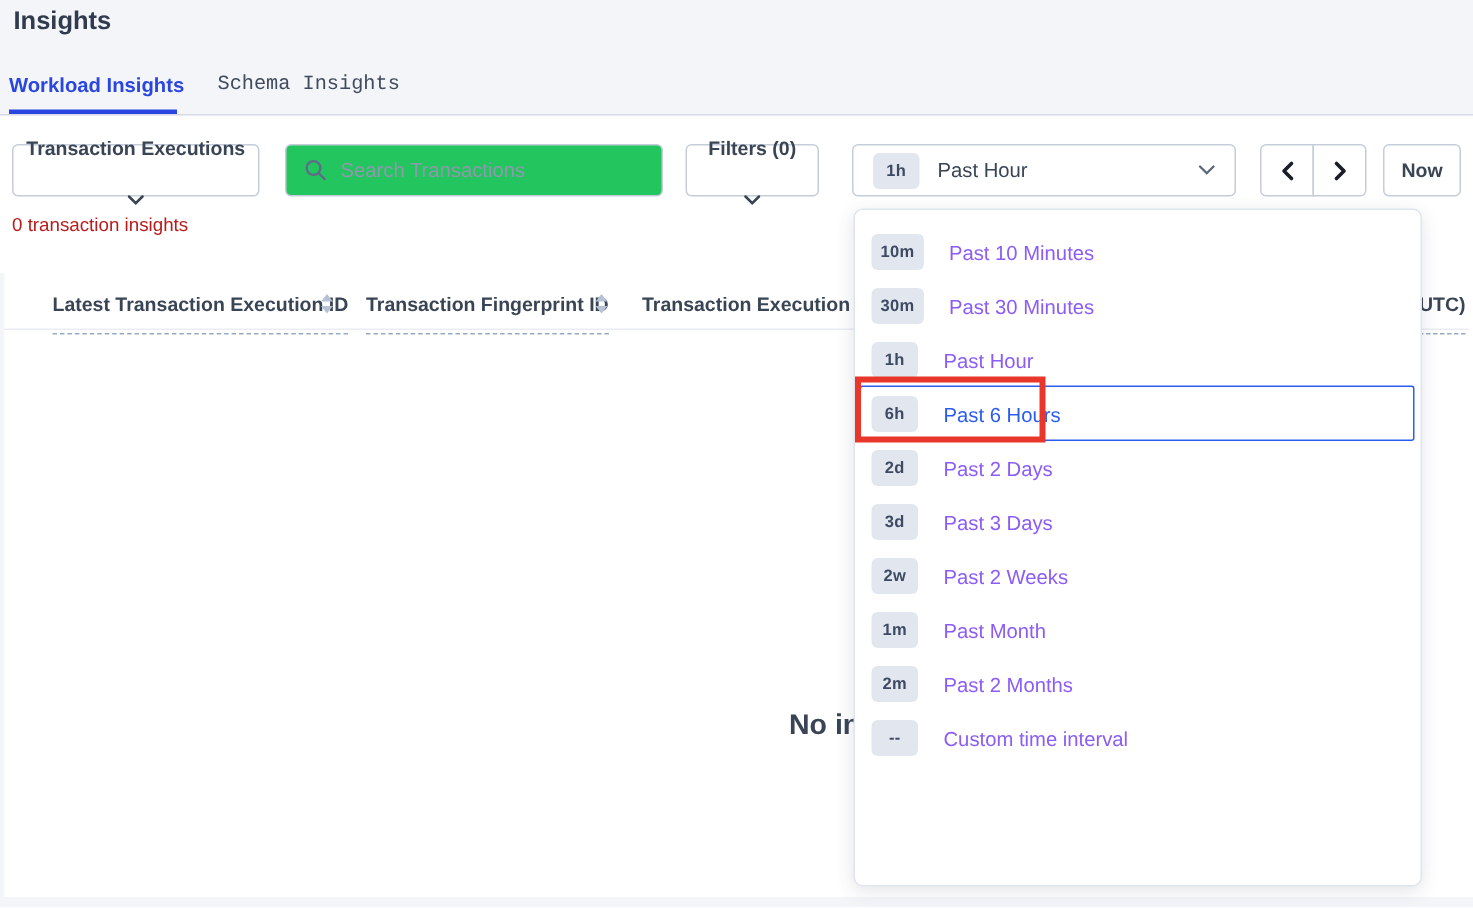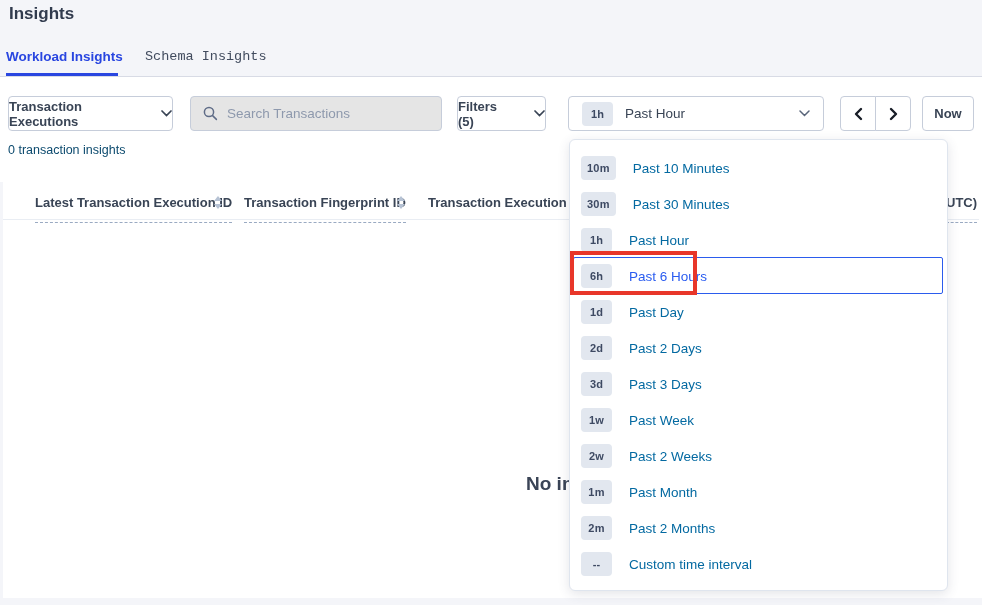--- a/index.html
+++ b/index.html
@@ -12,24 +12,24 @@
   .page-title { position:absolute; left:9px; top:4px; font-size:17px; font-weight:700; color:#313b4e; }
   .tab { position:absolute; top:49px; font-size:13.5px; font-weight:600; cursor:pointer; }
   .tab-workload { left:6px; color:#2946e0; }
   .tab-schema { left:145px; color:#414b5e; font-weight:500;font-family:Liberation Mono, monospace; }
   .tab-underline { position:absolute; left:6px; top:73px; width:112px; height:3px; background:#2946e0; }
   .header-divider { position:absolute; left:0; top:76px; width:982px; height:1px; background:#d8dbe5; }
 
   
   .btn { position:absolute; top:96px; height:35px; background:#fff; border:1px solid #c6cdda;
          border-radius:4px; display:flex; align-items:center; justify-content:center; gap:24px;
-         font-size:13px; font-weight:700; color:#394455; cursor:pointer; }
+         font-size:13px; font-weight:700; color:#394455; cursor:pointer;flex-direction:column; }
   .btn-type { left:8px; width:165px; }
   .btn-filters { left:457px; width:89px; }
-  .search-wrap { position:absolute; left:190px; top:96px; width:252px; height:35px; background:#e5e5e5;
+  .search-wrap { position:absolute; left:190px; top:96px; width:252px; height:35px; background:#22c55e;
                  border:1px solid #c6cdda; border-radius:4px; display:flex; align-items:center; padding-left:12px; gap:9px; }
   .search-wrap input { border:none; outline:none; flex:1; font-size:13.5px; font-family:"Liberation Sans", sans-serif; color:#394455; background:transparent; }
   .search-wrap input::placeholder { color:#8e99ad; }
 
   .time-trigger { position:absolute; left:568px; top:96px; width:256px; height:35px; background:#fff;
                   border:1px solid #c6cdda; border-radius:4px; display:flex; align-items:center;
                   padding:0 13px; gap:12px; cursor:pointer; }
   .time-trigger .trigger-label { font-size:13.5px; color:#394455; font-weight:400; }
   .time-trigger .caret { position:absolute; right:13px; }
 
@@ -37,21 +37,21 @@
            padding:0 6px; background:#e2e7ef; border-radius:4px; font-size:11px; font-weight:700;
            color:#3e4a63; letter-spacing:.2px; }
 
   .nav-group { position:absolute; left:840px; top:96px; display:flex; }
   .nav-btn { width:36px; height:35px; background:#fff; border:1px solid #c6cdda; display:flex;
              align-items:center; justify-content:center; cursor:pointer; }
   .nav-prev { border-radius:4px 0 0 4px; }
   .nav-next { border-radius:0 4px 4px 0; margin-left:-1px; }
   .btn-now { left:922px; width:52px; }
 
-  .status-line { position:absolute; left:8px; top:143px; font-size:12.5px; color:#0c4a6e; }
+  .status-line { position:absolute; left:8px; top:143px; font-size:12.5px; color:#b91c1c; }
 
   
   .th { position:absolute; top:195px; font-size:13px; font-weight:700; color:#394455; white-space:nowrap; z-index:1; }
   .th .th-label { border-bottom:1.5px dashed #9aaac2; padding-bottom:12px; }
   .th-col3 { max-width:140px; overflow:hidden; }
   .sort-icon { position:absolute; top:196px; width:8px; height:13px; z-index:1; }
   .sort-icon::before, .sort-icon::after { content:""; position:absolute; left:0;
       border-left:4px solid transparent; border-right:4px solid transparent; }
   .sort-icon::before { top:0; border-bottom:5px solid #b6c2d4; }
   .sort-icon::after { bottom:0; border-top:5px solid #b6c2d4; }
@@ -60,21 +60,21 @@
   
   .empty-message { position:absolute; left:526px; top:473px; font-size:19px; font-weight:700;
                    color:#3a4456; white-space:nowrap; z-index:1; }
 
   
   .time-panel { position:absolute; left:569px; top:139px; width:379px; height:452px; background:#fff;
                 border:1px solid #dfe5ee; border-radius:6px; box-shadow:0 3px 12px rgba(55,65,90,.14);
                 z-index:5; padding-top:10px; }
   .tp-row { position:relative; height:36px; display:flex; align-items:center; padding-left:11px; gap:17px;
             cursor:pointer; z-index:7; }
-  .tp-label { font-size:13.5px; color:#0369a1; }
+  .tp-label { font-size:13.5px; color:#8b5cf6; }
   .tp-row.selected .tp-label { color:#2a5cf0; }
   .focus-rect { position:absolute; left:3px; top:117px; width:370px; height:37px;
                 border:1px solid #2b5ced; border-radius:2px; z-index:6; }
 
   
   .annotation-red-box { position:absolute; left:570px; top:251px; width:127px; height:44px;
                         border:4px solid #e8362a; z-index:9; }
 
   
   .edge-left { position:absolute; left:0; top:182px; width:3px; height:416px; background:#f4f5f9; }
@@ -107,21 +107,21 @@
     <span>
       <svg width="15" height="15" viewBox="0 0 15 15">
           <circle cx="6" cy="6" r="4.6" stroke="#5f6c87" stroke-width="1.5" fill="none"></circle>
           <line x1="9.6" y1="9.6" x2="13.4" y2="13.4" stroke="#5f6c87" stroke-width="1.5" stroke-linecap="round"></line>
         </svg>
     </span>
     <input type="text" placeholder="Search Transactions" style="">
   </div>
 
   <div class="btn btn-filters">
-    <span>Filters (5)</span>
+    <span>Filters (0)</span>
     <span>
       <svg width="11" height="7" viewBox="0 0 11 7">
           <path d="M1 1l4.5 4.5L10 1" stroke="#394455" stroke-width="1.7" fill="none" stroke-linecap="round"></path>
         </svg>
     </span>
   </div>
 
   <div class="time-trigger">
     <span class="badge">1h</span>
     <span class="trigger-label">Past Hour</span>
@@ -180,36 +180,28 @@
     </div>
     <div class="tp-row">
       <span class="badge">1h</span>
       <span class="tp-label">Past Hour</span>
     </div>
     <div class="tp-row selected">
       <span class="badge">6h</span>
       <span class="tp-label">Past 6 Hours</span>
     </div>
     <div class="tp-row">
-      <span class="badge">1d</span>
-      <span class="tp-label">Past Day</span>
-    </div>
-    <div class="tp-row">
       <span class="badge">2d</span>
       <span class="tp-label">Past 2 Days</span>
     </div>
     <div class="tp-row">
       <span class="badge">3d</span>
       <span class="tp-label">Past 3 Days</span>
     </div>
     <div class="tp-row">
-      <span class="badge">1w</span>
-      <span class="tp-label">Past Week</span>
-    </div>
-    <div class="tp-row">
       <span class="badge">2w</span>
       <span class="tp-label">Past 2 Weeks</span>
     </div>
     <div class="tp-row">
       <span class="badge">1m</span>
       <span class="tp-label">Past Month</span>
     </div>
     <div class="tp-row">
       <span class="badge">2m</span>
       <span class="tp-label">Past 2 Months</span>

